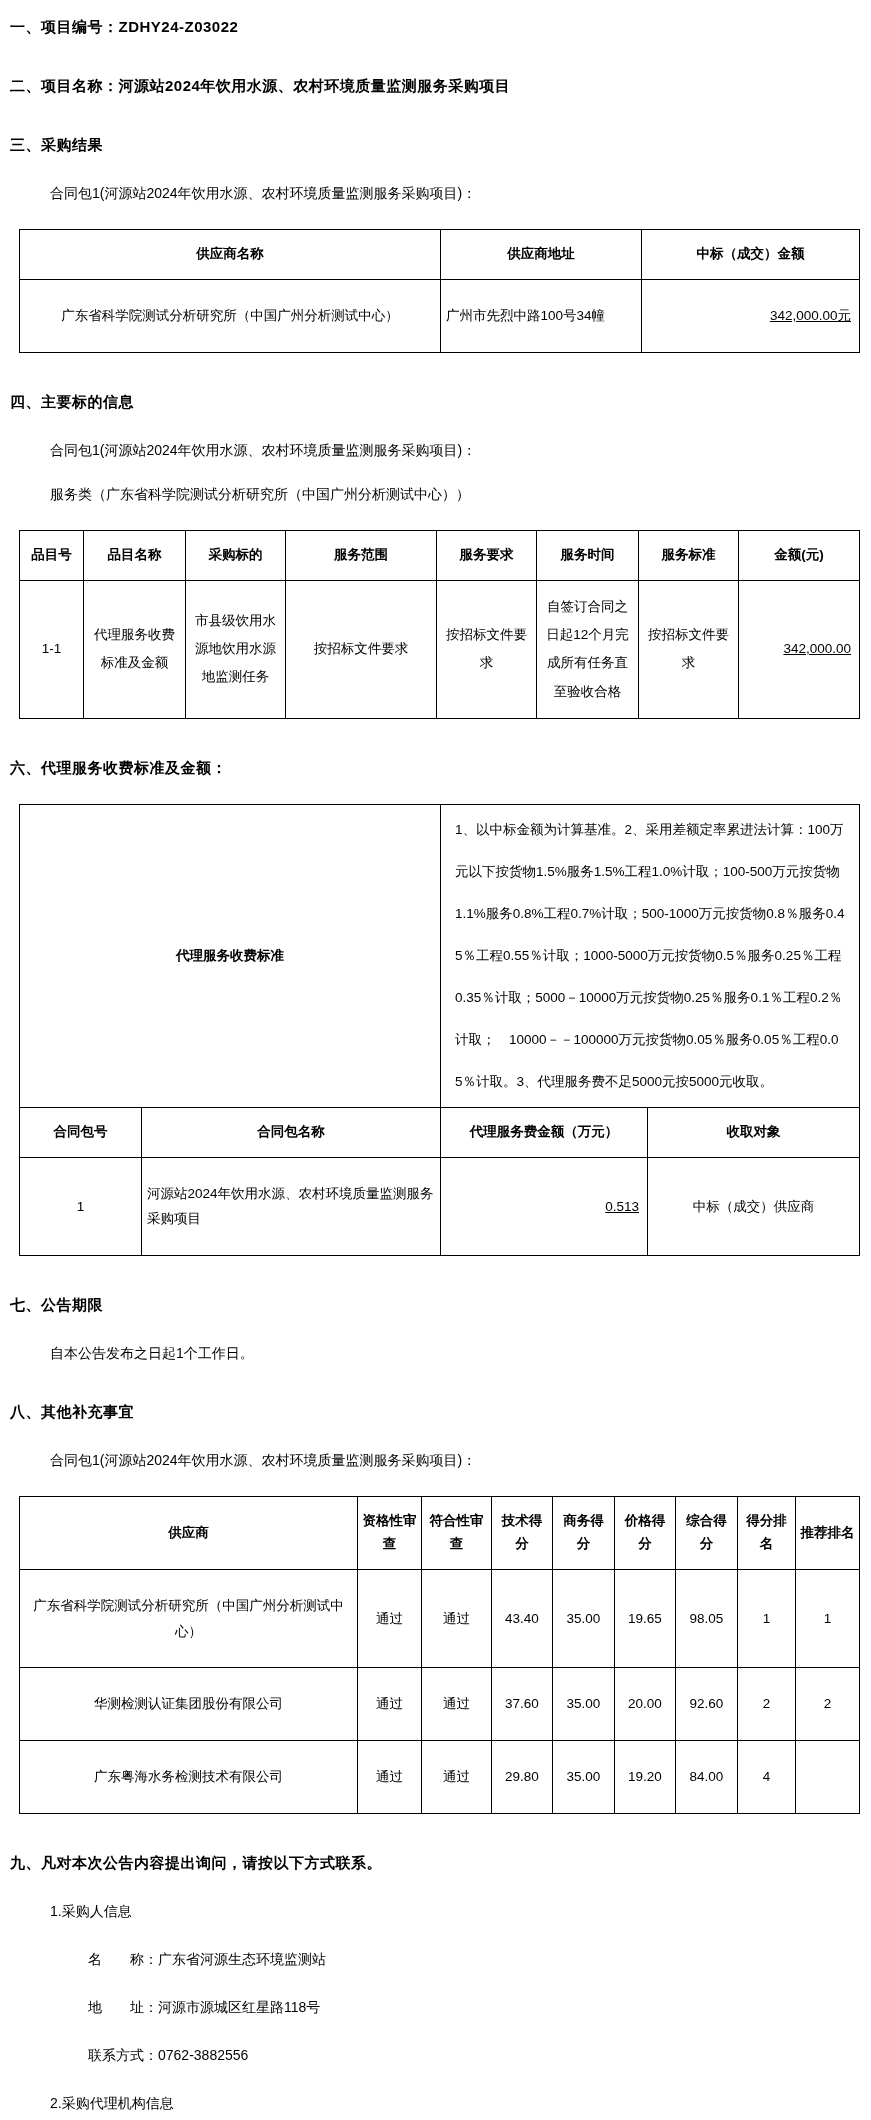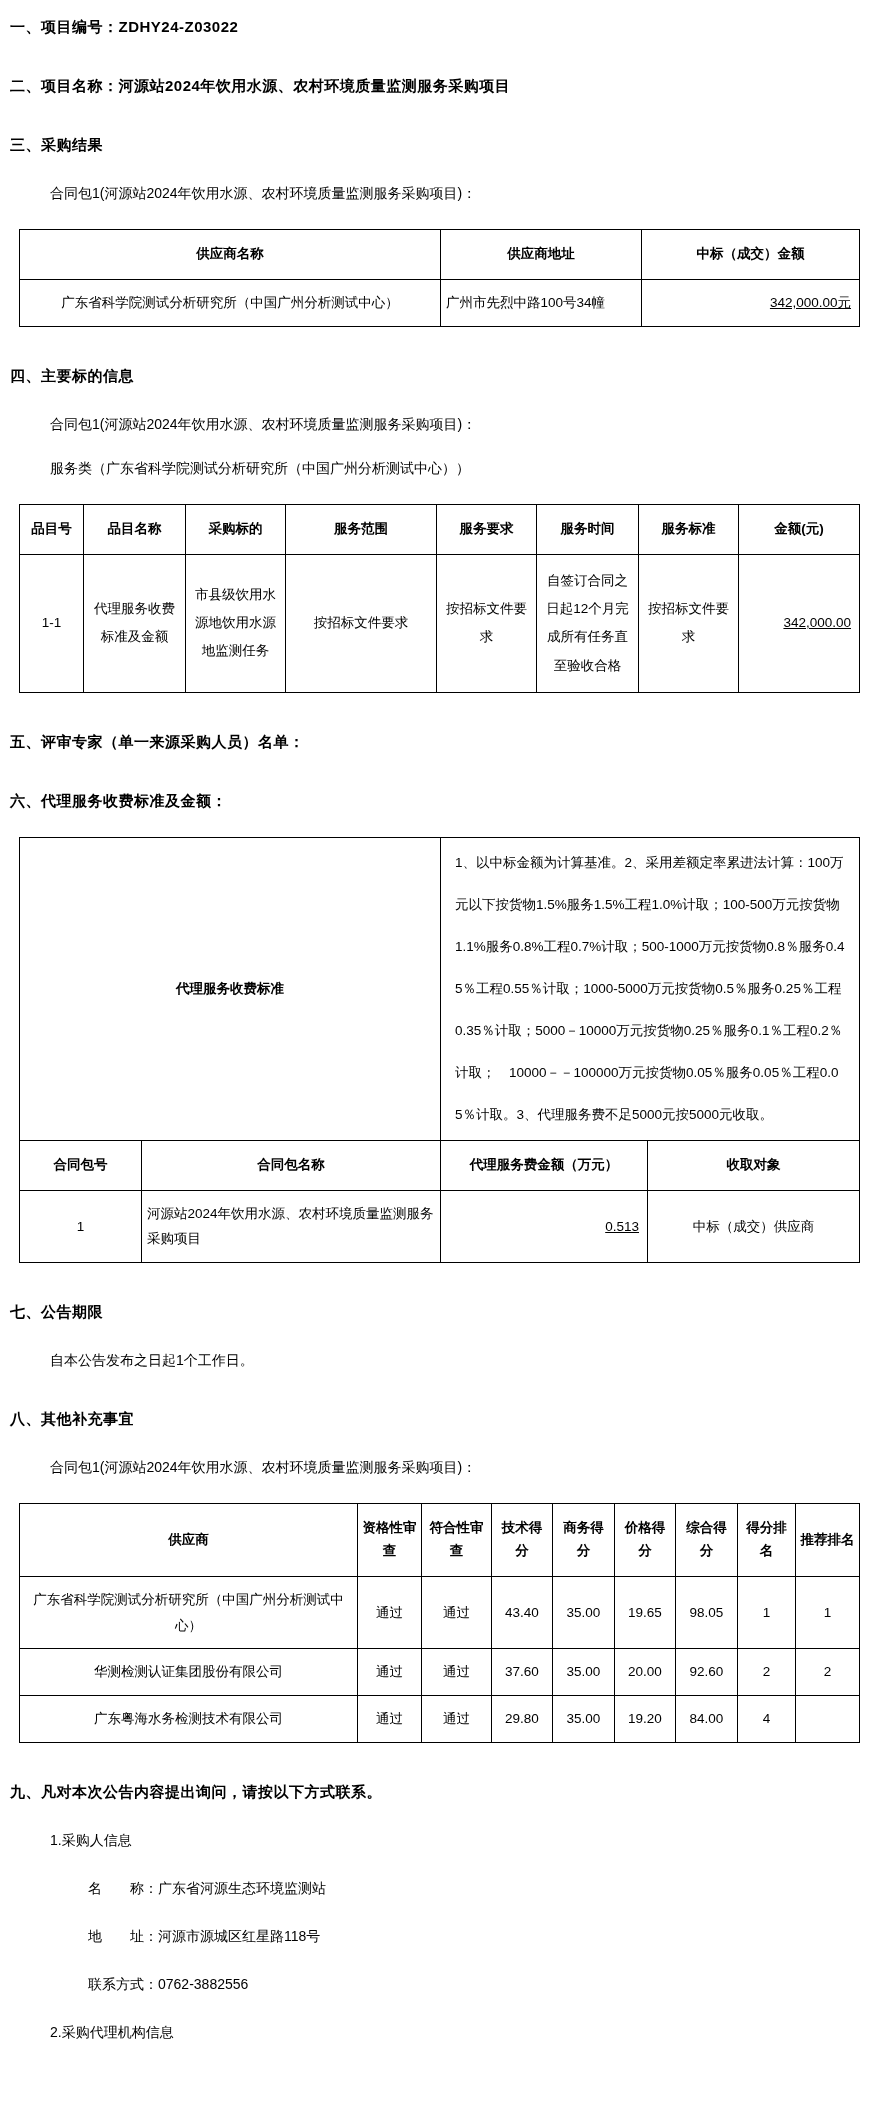--- a/index.html
+++ b/index.html
@@ -5,21 +5,21 @@
   html,body{margin:0;padding:0;background:#fff;}
   body{width:871px;color:#000;font-family:"Liberation Sans","DejaVu Sans",sans-serif;font-size:14px;}
   .doc{padding:10px 11px 26px 10px;}
   .h{font-size:15px;font-weight:bold;margin:40px 0 0 0;letter-spacing:.5px;}
   .h.first{margin-top:8px;}
   .sub{margin:30px 0 0 40px;}
   .sub2{margin:26px 0 0 40px;}
   .tbl{border-collapse:collapse;table-layout:fixed;width:840px;margin:26px 0 0 9px;}
   .tbl th,.tbl td{border:1px solid #000;font-size:13.5px;word-break:break-all;}
   .tbl th{font-weight:bold;text-align:center;padding:13px 4px;line-height:1.7;}
-  .tbl td{padding:10px 5px;text-align:center;line-height:1.9;}
+  .tbl td{padding:23px 5px;text-align:center;line-height:1.9;}
   .l{text-align:left !important;}
   .r{text-align:right !important;padding-right:8px !important;text-decoration:underline;}
   .t2 td{padding:12px 6px;line-height:2.1;}
   .feelabel{font-weight:bold;}
   .feetxt{text-align:left !important;line-height:42px !important;padding:4px 14px !important;}
   .grp{margin:30px 0 0 40px;}
   .cline{margin:30px 0 0 78px;}
 </style>
 </head>
 <body>
@@ -85,21 +85,20 @@
       <td>市县级饮用水源地饮用水源地监测任务</td>
       <td>按招标文件要求</td>
       <td>按招标文件要求</td>
       <td>自签订合同之日起12个月完成所有任务直至验收合格</td>
       <td>按招标文件要求</td>
       <td class="r">342,000.00</td>
     </tr>
   </tbody>
     </table>
 
-  <p class="h">五、评审专家（单一来源采购人员）名单：</p>
 
   <p class="h">六、代理服务收费标准及金额：</p>
 
   <table class="tbl">
     <colgroup>
         <col style="width:122px">
         <col style="width:299px">
         <col style="width:207px">
         <col style="width:212px">
       </colgroup>

